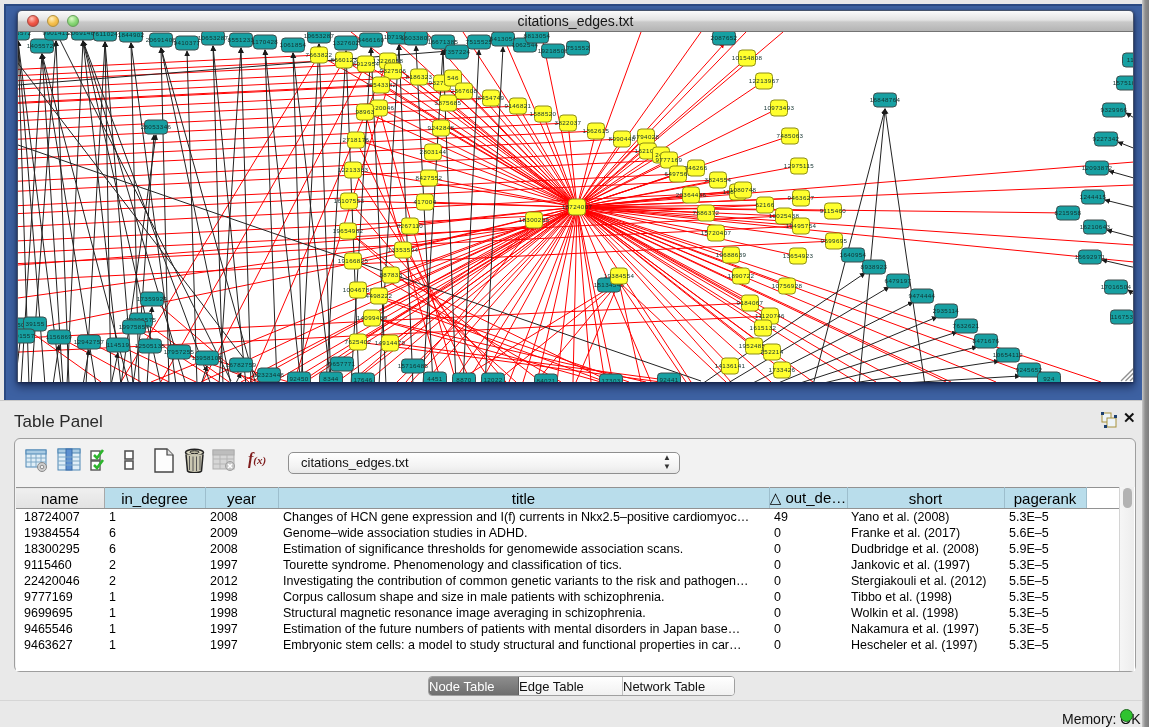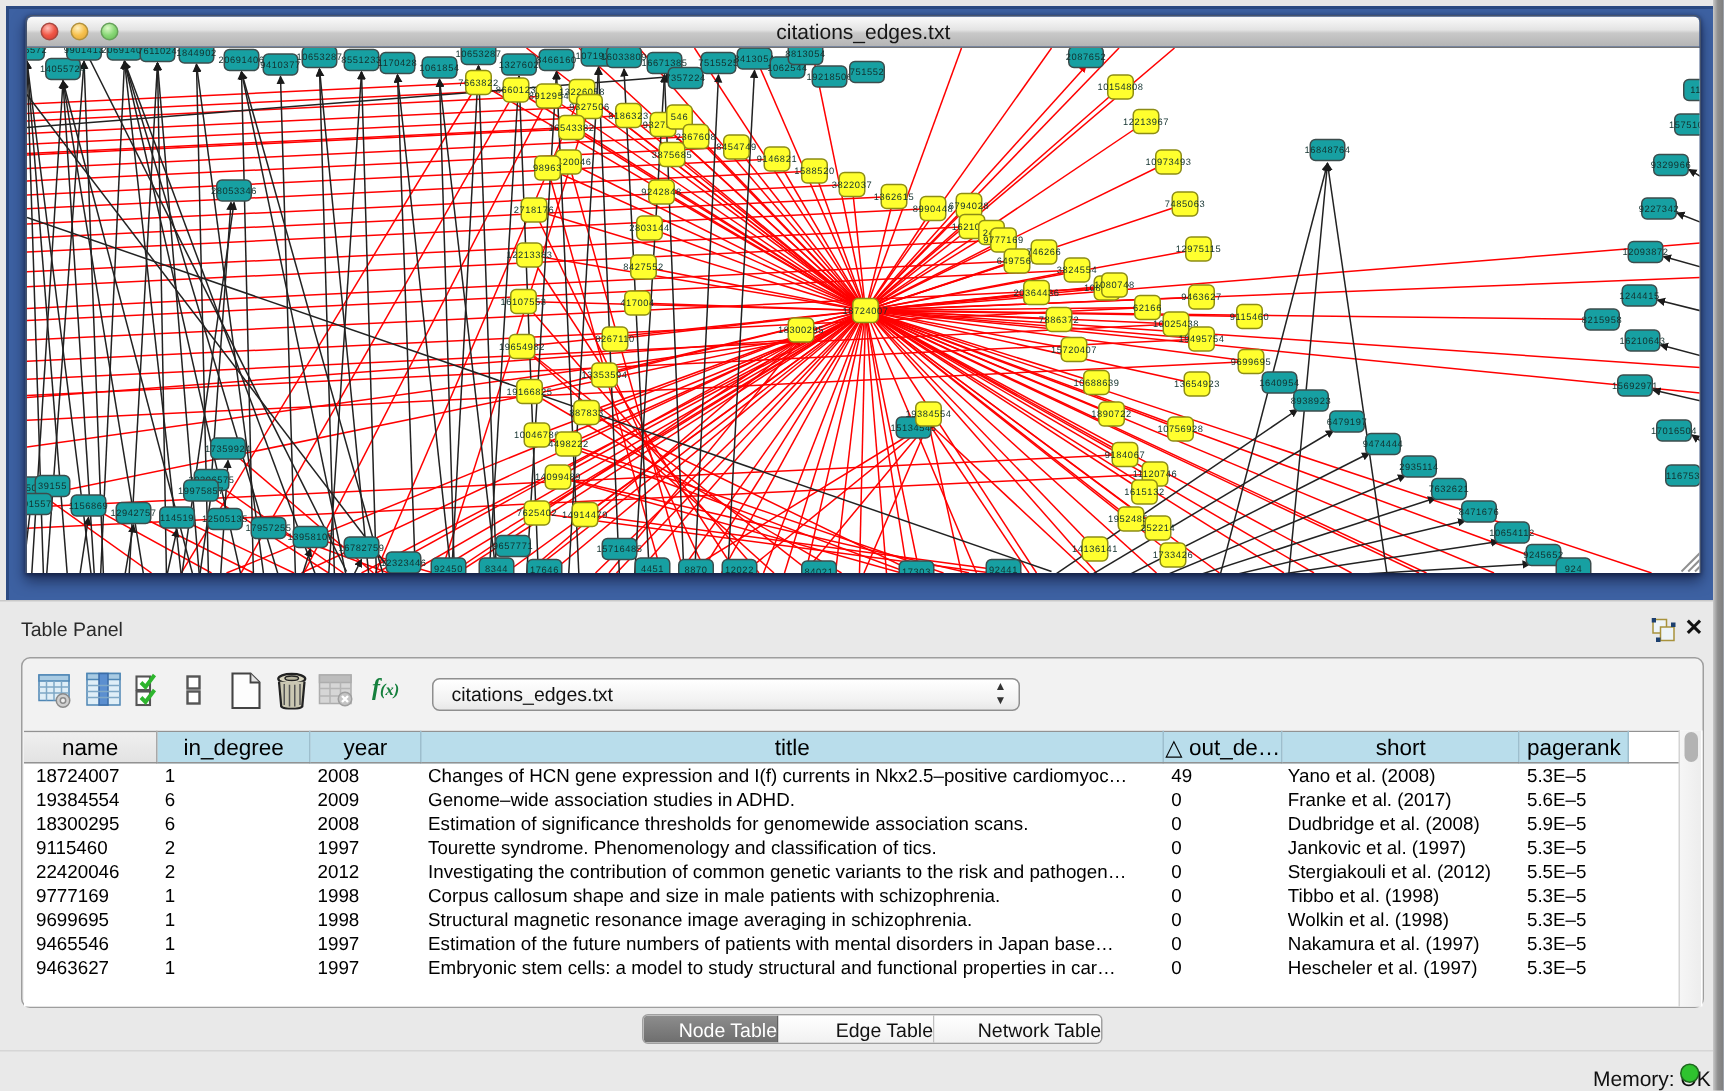--- a/index.html
+++ b/index.html
@@ -17,49 +17,49 @@
  text-align:center;font-size:14px;color:#161616;line-height:21px}
 .tl{position:absolute;top:3.5px;width:12px;height:12px;border-radius:50%}
 #tl-r{left:9px;background:radial-gradient(circle at 38% 28%,#ffc0b8,#f05848 50%,#cd3a30);border:1px solid #a84840}
 #tl-y{left:29px;background:radial-gradient(circle at 38% 28%,#fff0c0,#f6c14e 50%,#dfa238);border:1px solid #b2913d}
 #tl-g{left:49px;background:radial-gradient(circle at 38% 28%,#ddfac8,#8ad878 50%,#62b852);border:1px solid #66a05a}
 #graph{position:absolute;left:0;top:21px;width:1115px;height:350px;background:#fff;overflow:hidden}
 .re{stroke:#f00;stroke-width:1}
 .be{stroke:#222;stroke-width:1}
 .nl{font-family:"Liberation Sans",sans-serif;font-size:6.2px;fill:#12312e;text-anchor:middle;letter-spacing:.4px}
 #tablepanel{position:absolute;left:0;top:400px;width:1142px;height:327px;background:#e9e9e9;border-top:1px solid #c9c9c9}
-#tp-head{position:absolute;left:14px;top:11px;font-size:13px;color:#2a2a2a}
+#tp-head{position:absolute;left:14px;top:11px;font-size:17px;color:#2a2a2a}
 #tp-float{position:absolute;left:1101px;top:11px;width:17px;height:16px}
 #tp-close{position:absolute;left:1123px;top:8px;font-size:15px;font-weight:700;color:#111}
 #container{position:absolute;left:14px;top:37px;width:1122px;height:234px;
  background:#f2f2f2;border:1px solid #9e9e9e;border-radius:6px}
 #toolbar{position:absolute;left:0;top:0;width:100%;height:47px}
 .ticon{position:absolute;top:9px}
 #combo{position:absolute;left:273px;top:13px;width:392px;height:22px;
  background:linear-gradient(#fff,#f2f2f2 70%,#e8e8e8);border:1px solid #8f8f8f;border-radius:5px;
  font-size:13px;color:#111;line-height:20px;padding-left:12px}
 #combo .arr{position:absolute;right:8px;top:0;font-size:8px;color:#333;line-height:9px}
 #tablewrap{position:absolute;left:1px;top:48px;width:1119px;height:184px;background:#fff;overflow:hidden}
 table{border-collapse:collapse;table-layout:fixed;width:1104px;font-size:12.5px;color:#000}
 th{height:21px;background:#b9ddeb;border-right:1px solid #9dbecd;border-top:1px solid #929292;
  border-bottom:1px solid #929292;font-weight:400;font-size:15px;padding:0}
 th.c0{background:linear-gradient(#efefef,#e2e2e2);border-right:1px solid #a8a8a8}
 th.c7{background:#fff;border-right:none}
 td{height:16.1px;padding:0 0 0 5px;white-space:nowrap;overflow:hidden}
 td.c0{padding-left:8px}
 .c0{width:88px}.c1{width:101px}.c2{width:73px}.c3{width:491px}.c4{width:78px}
-.c5{width:157px}.c6{width:72px}.c7{width:34px}
+.c5{width:157px}.c6{width:82px}.c7{width:34px}
 td.c5{padding-left:4px}
 #vscroll{position:absolute;left:1104px;top:48px;width:15px;height:184px;
  background:linear-gradient(90deg,#f6f6f6,#ededed);border-left:1px solid #d4d4d4}
 #vthumb{position:absolute;left:3px;top:1px;width:9px;height:20px;background:#b3b3b3;border-radius:5px}
 #tabs{position:absolute;left:428px;top:275px;height:20px;display:flex;
  border:1px solid #a0a0a0;border-radius:4px;overflow:hidden;background:#fff}
 .tab:nth-child(1){width:90px}.tab:nth-child(2){width:104px}.tab:nth-child(3){width:111px}
-.tab{font-size:13px;line-height:19px;text-align:right;color:#111;
+.tab{font-size:13px;line-height:19px;text-align:left;color:#111;
  background:linear-gradient(#fff,#f1f1f1);border-right:1px solid #c0c0c0}
 .tab.sel{background:linear-gradient(#8d8d8d,#6e6e6e);color:#fff;border-right:1px solid #5f5f5f}
 .tab:last-child{border-right:none}
 #status{position:absolute;left:0;top:299px;width:1142px;height:28px;border-top:1px solid #d6d6d6}
 #mem{position:absolute;left:1062px;top:310px;font-size:14px;color:#111}
 #memdot{position:absolute;left:1120px;top:308px;width:13px;height:13px;border-radius:50%;
  background:#2fc32f;border:1.5px solid #1e681e}
 </style></head>
 <body>
 <div id="desktop">
@@ -696,21 +696,21 @@
         <path d="M3 6.5l1.5 16.5c2 2.2 12 2.2 14 0L20 6.5" fill="#cac7b2" stroke="#222" stroke-width="1.5"></path>
         <path d="M6.5 8v14M10 8.5v14.5M13.5 8.5v14.5M17 8v14" stroke="#555" stroke-width="1"></path>
       </svg>
       <svg class="ticon" style="left:197px" width="24" height="24" viewBox="0 0 24 24">
         <rect x="1" y="2" width="21" height="19" fill="#d6d6d6" stroke="#adadad"></rect>
         <rect x="1" y="2" width="21" height="5" fill="#bdbdbd" stroke="#adadad"></rect>
         <path d="M1 11h21M1 16h21M8 7v14M15 7v14" stroke="#b5b5b5"></path>
         <circle cx="18" cy="18" r="4.5" fill="#c4c4c4" stroke="#9f9f9f"></circle>
         <path d="M16 16l4 4M20 16l-4 4" stroke="#fff" stroke-width="1.6"></path>
       </svg>
-      <div class="ticon" style="left:233px;top:11px;font-family:'Liberation Serif',serif;font-style:italic;font-weight:700;font-size:16px;color:#15803d">f<span style="font-size:11px">(x)</span></div>
+      <div class="ticon" style="left:233px;top:11px;font-family:'Liberation Serif',serif;font-style:italic;font-weight:700;font-size:16px;color:#7f1d1d">f<span style="font-size:11px">(x)</span></div>
       <div id="combo">citations_edges.txt<div class="arr">▲<br>▼</div></div>
     </div>
     <div id="tablewrap">
       <table>
         <tbody>
             <tr>
               <th class="c0">name</th>
               <th class="c1">in_degree</th>
               <th class="c2">year</th>
             <th class="c3">title</th>

